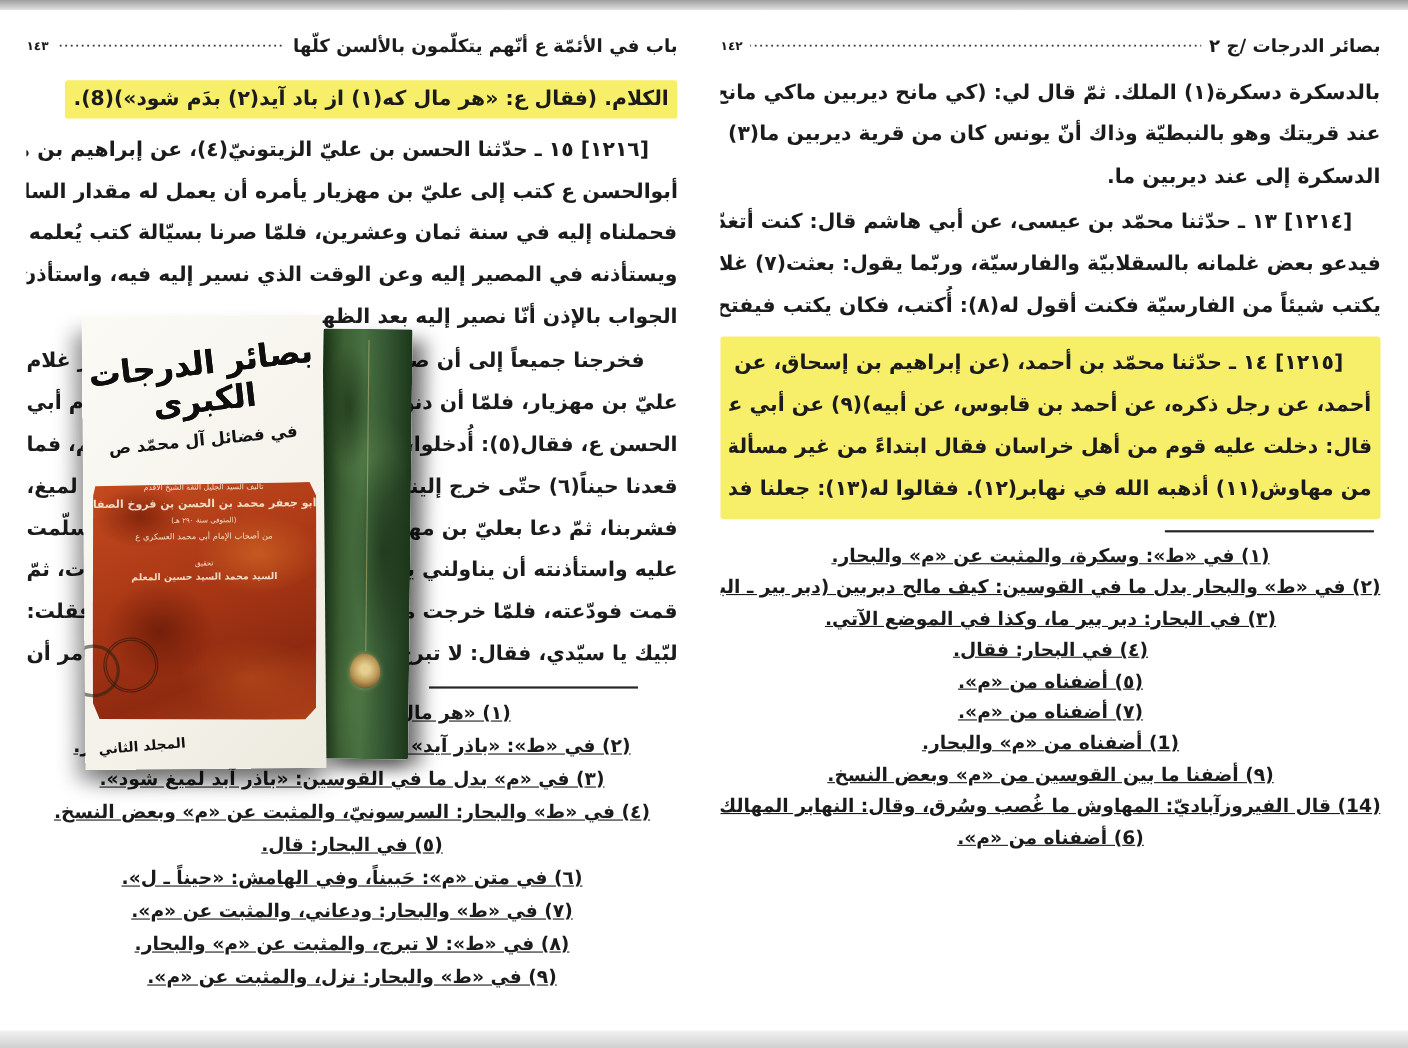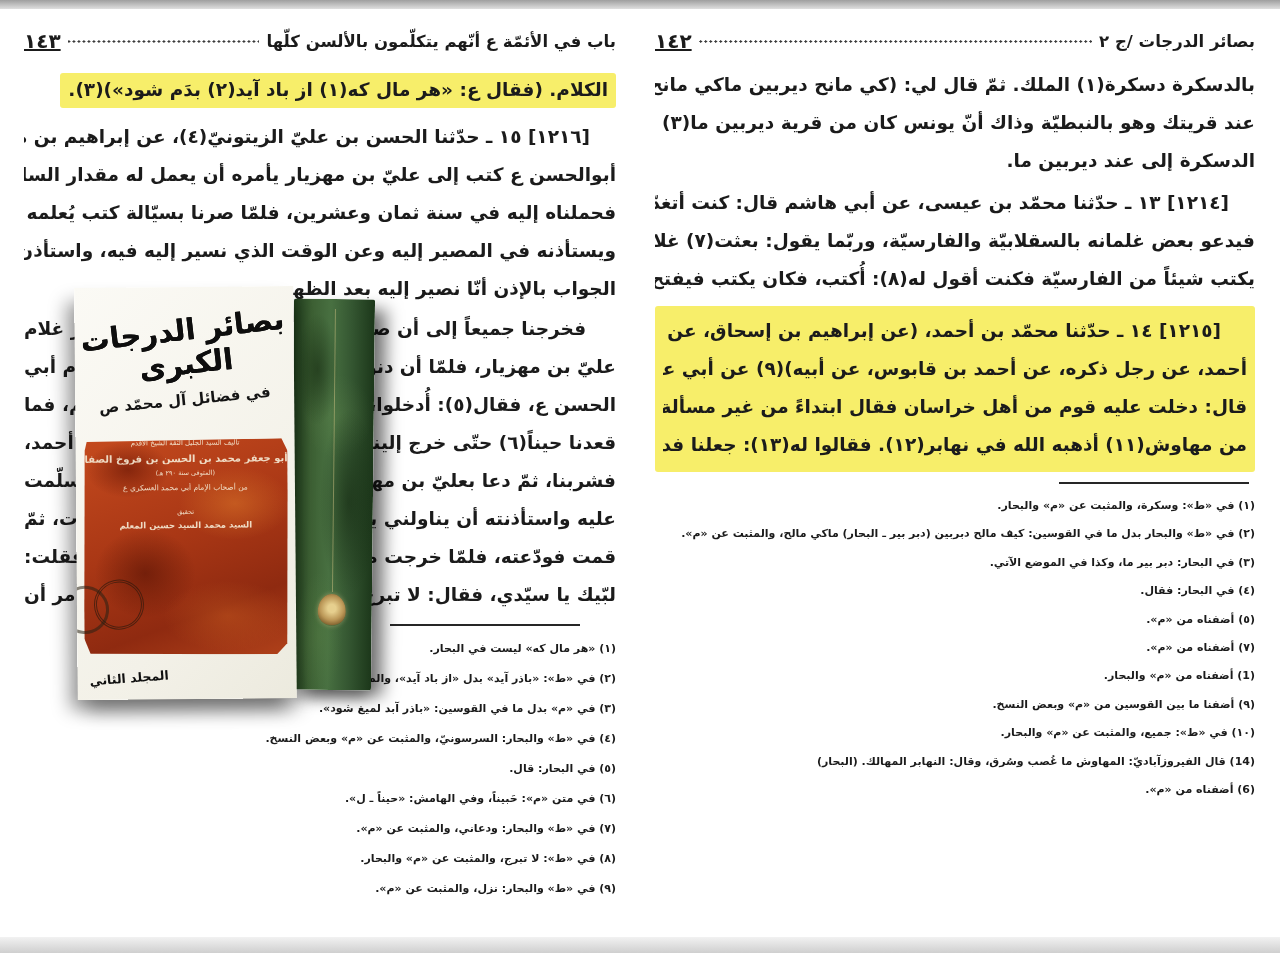--- a/index.html
+++ b/index.html
@@ -16,43 +16,43 @@
 
   .page{position:absolute;top:0;direction:rtl;z-index:1;}
   .page-right{left:655px;width:600px;padding-top:28px;}
   .page-left{left:24px;width:592px;padding-top:28px;}
 
   .runhead{display:flex;align-items:center;height:26px;font-weight:700;font-size:16.5px;}
   .runhead .title{white-space:nowrap;}
   .runhead .leader{flex:1;height:5px;margin:0 7px;align-self:center;
     background-image:radial-gradient(circle,#3a3a3a 1.05px,transparent 1.3px);
     background-size:5px 5px;background-position:center;}
-  .runhead .pageno{font-size:20px;letter-spacing:1px;text-decoration:underline;}
+  .runhead .pageno{font-size:11px;letter-spacing:1px;}
 
   .ln{height:38px;line-height:38px;font-size:18.5px;font-weight:700;
     text-align:justify;text-align-last:justify;overflow:hidden;white-space:nowrap;}
   .ln.r{text-align-last:right;}
   .ln.ind{padding-right:26px;}
 
   .para{margin-top:4px;}
   .hlblock{margin-top:8px;background:#f7ee6a;border-radius:3px;padding:6px 8px 8px;}
   .introline{margin-top:18px;height:36px;line-height:36px;text-align:right;
     font-size:18.5px;font-weight:700;white-space:nowrap;overflow:hidden;}
   .introline .hl{background:#f7ee6a;padding:6px 8px 8px;border-radius:3px;}
 
   .frag{display:flex;justify-content:space-between;height:38px;line-height:38px;
     font-size:18.5px;font-weight:700;white-space:nowrap;}
   .frag.ind{padding-right:30px;}
 
   .sep{width:190px;border-top:2px solid #262626;margin:10px 6px 0 auto;}
   .page-left .sep{margin-left:auto;margin-right:36px;}
 
   .footnotes{margin-top:8px;}
-  .fn{height:28.4px;line-height:28.4px;font-size:11px;font-weight:700;
-    text-align:right;white-space:nowrap;overflow:hidden;}
+  .fn{height:28.4px;line-height:28.4px;font-size:17px;font-weight:700;
+    text-align:center;white-space:nowrap;overflow:hidden;text-decoration:underline;}
   .page-left .fn{height:30px;line-height:30px;}
 
   
   .spine{
     position:absolute;left:292px;top:299px;width:81px;height:391px;z-index:5;
     transform:rotate(0.6deg);
     background:
       radial-gradient(ellipse 30px 80px at 30% 18%, rgba(18,38,14,.55), transparent 70%),
       radial-gradient(ellipse 40px 130px at 70% 52%, rgba(14,32,11,.5), transparent 72%),
       radial-gradient(ellipse 34px 90px at 35% 86%, rgba(96,138,74,.28), transparent 70%),
@@ -141,35 +141,34 @@
 
   <div class="footnotes">
     <div class="fn">(١) في «ط»: وسكرة، والمثبت عن «م» والبحار.</div>
     <div class="fn">(٢) في «ط» والبحار بدل ما في القوسين: كيف مالح دبربين (دبر بير ـ البحار) ماكي مالح، والمثبت عن «م».</div>
     <div class="fn">(٣) في البحار: دبر بير ما، وكذا في الموضع الآتي.</div>
     <div class="fn">(٤) في البحار: فقال.</div>
     <div class="fn">(٥) أضفناه من «م».</div>
     <div class="fn">(٧) أضفناه من «م».</div>
     <div class="fn">(1) أضفناه من «م» والبحار.</div>
     <div class="fn">(٩) أضفنا ما بين القوسين من «م» وبعض النسخ.</div>
-    <div class="fn">(١٠) في «ط»: جميع، والمثبت عن «م» والبحار.</div>
     <div class="fn">(14) قال الفيروزآباديّ: المهاوش ما غُصب وسُرق، وقال: النهابر المهالك. (البحار)</div>
     <div class="fn">(6) أضفناه من «م».</div>
   </div>
 </div>
 
 <div class="page page-left">
   <div class="runhead">
     <span class="title">باب في الأئمّة ع أنّهم يتكلّمون بالألسن كلّها</span>
     <span class="leader"></span>
     <span class="pageno">١٤٣</span>
   </div>
 
   <div class="introline">
-    <span class="hl">الكلام. (فقال ع: «هر مال كه(١) از باد آيد(٢) بدَم شود»)(٣).</span>
+    <span class="hl">الكلام. (فقال ع: «هر مال كه(١) از باد آيد(٢) بدَم شود»)(8).</span>
   </div>
 
   <div class="para" style="margin-top:10px">
     <div class="ln ind">[١٢١٦] ١٥ ـ حدّثنا الحسن بن عليّ الزيتونيّ(٤)، عن إبراهيم بن مهزيار قال: كان</div>
     <div class="ln">أبوالحسن ع كتب إلى عليّ بن مهزيار يأمره أن يعمل له مقدار الساعات،</div>
     <div class="ln">فحملناه إليه في سنة ثمان وعشرين، فلمّا صرنا بسيّالة كتب يُعلمه قدومه</div>
     <div class="ln">ويستأذنه في المصير إليه وعن الوقت الذي نسير إليه فيه، واستأذن لإبراهيم، فورد</div>
     <div class="ln r">الجواب بالإذن أنّا نصير إليه بعد الظهر.</div>
   </div>
 
@@ -181,21 +180,21 @@
     <div class="frag">
       <span>عليّ بن مهزيار، فلمّا أن دنوا من</span>
       <span>لام أبي</span>
     </div>
     <div class="frag">
       <span>الحسن ع، فقال(٥): أُدخلوا، فد</span>
       <span>ليم، فما</span>
     </div>
     <div class="frag">
       <span>قعدنا حيناً(٦) حتّى خرج إلينا بع</span>
-      <span>أحمد،</span>
+      <span>لميغ،</span>
     </div>
     <div class="frag">
       <span>فشربنا، ثمّ دعا بعليّ بن مهزيار</span>
       <span>فسلّمت</span>
     </div>
     <div class="frag">
       <span>عليه واستأذنته أن يناولني يده فأ</span>
       <span>دت، ثمّ</span>
     </div>
     <div class="frag">

